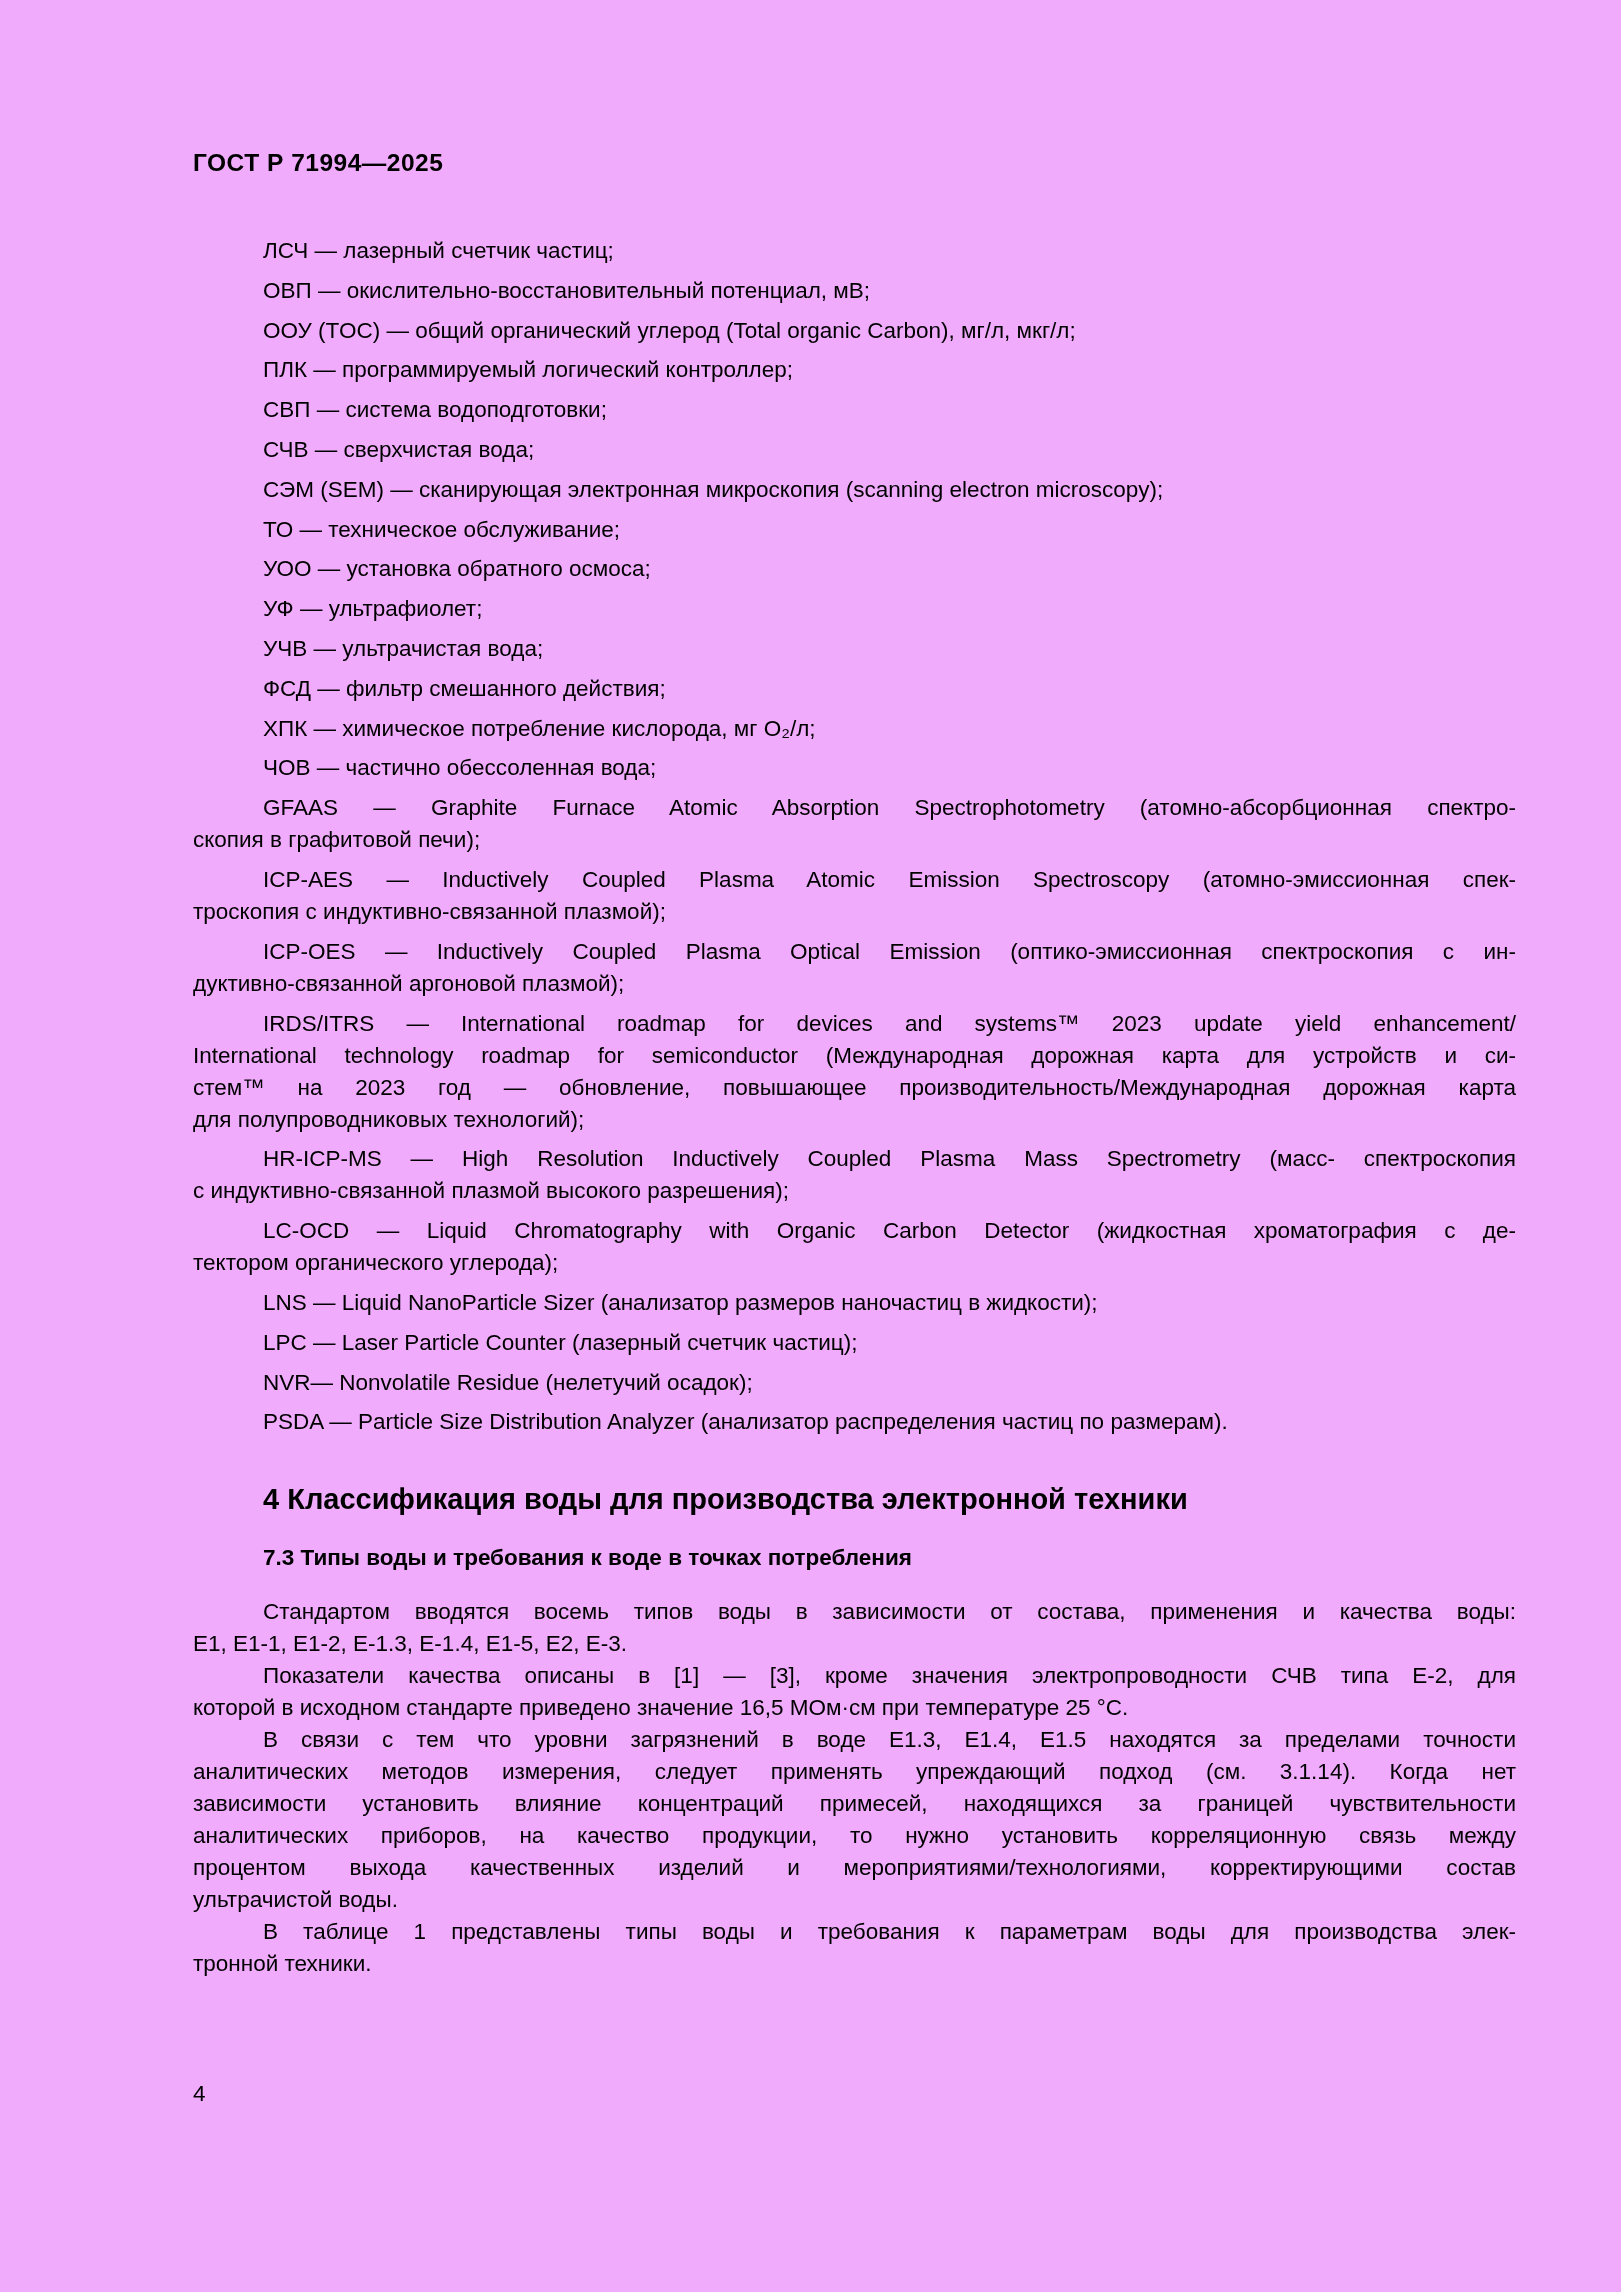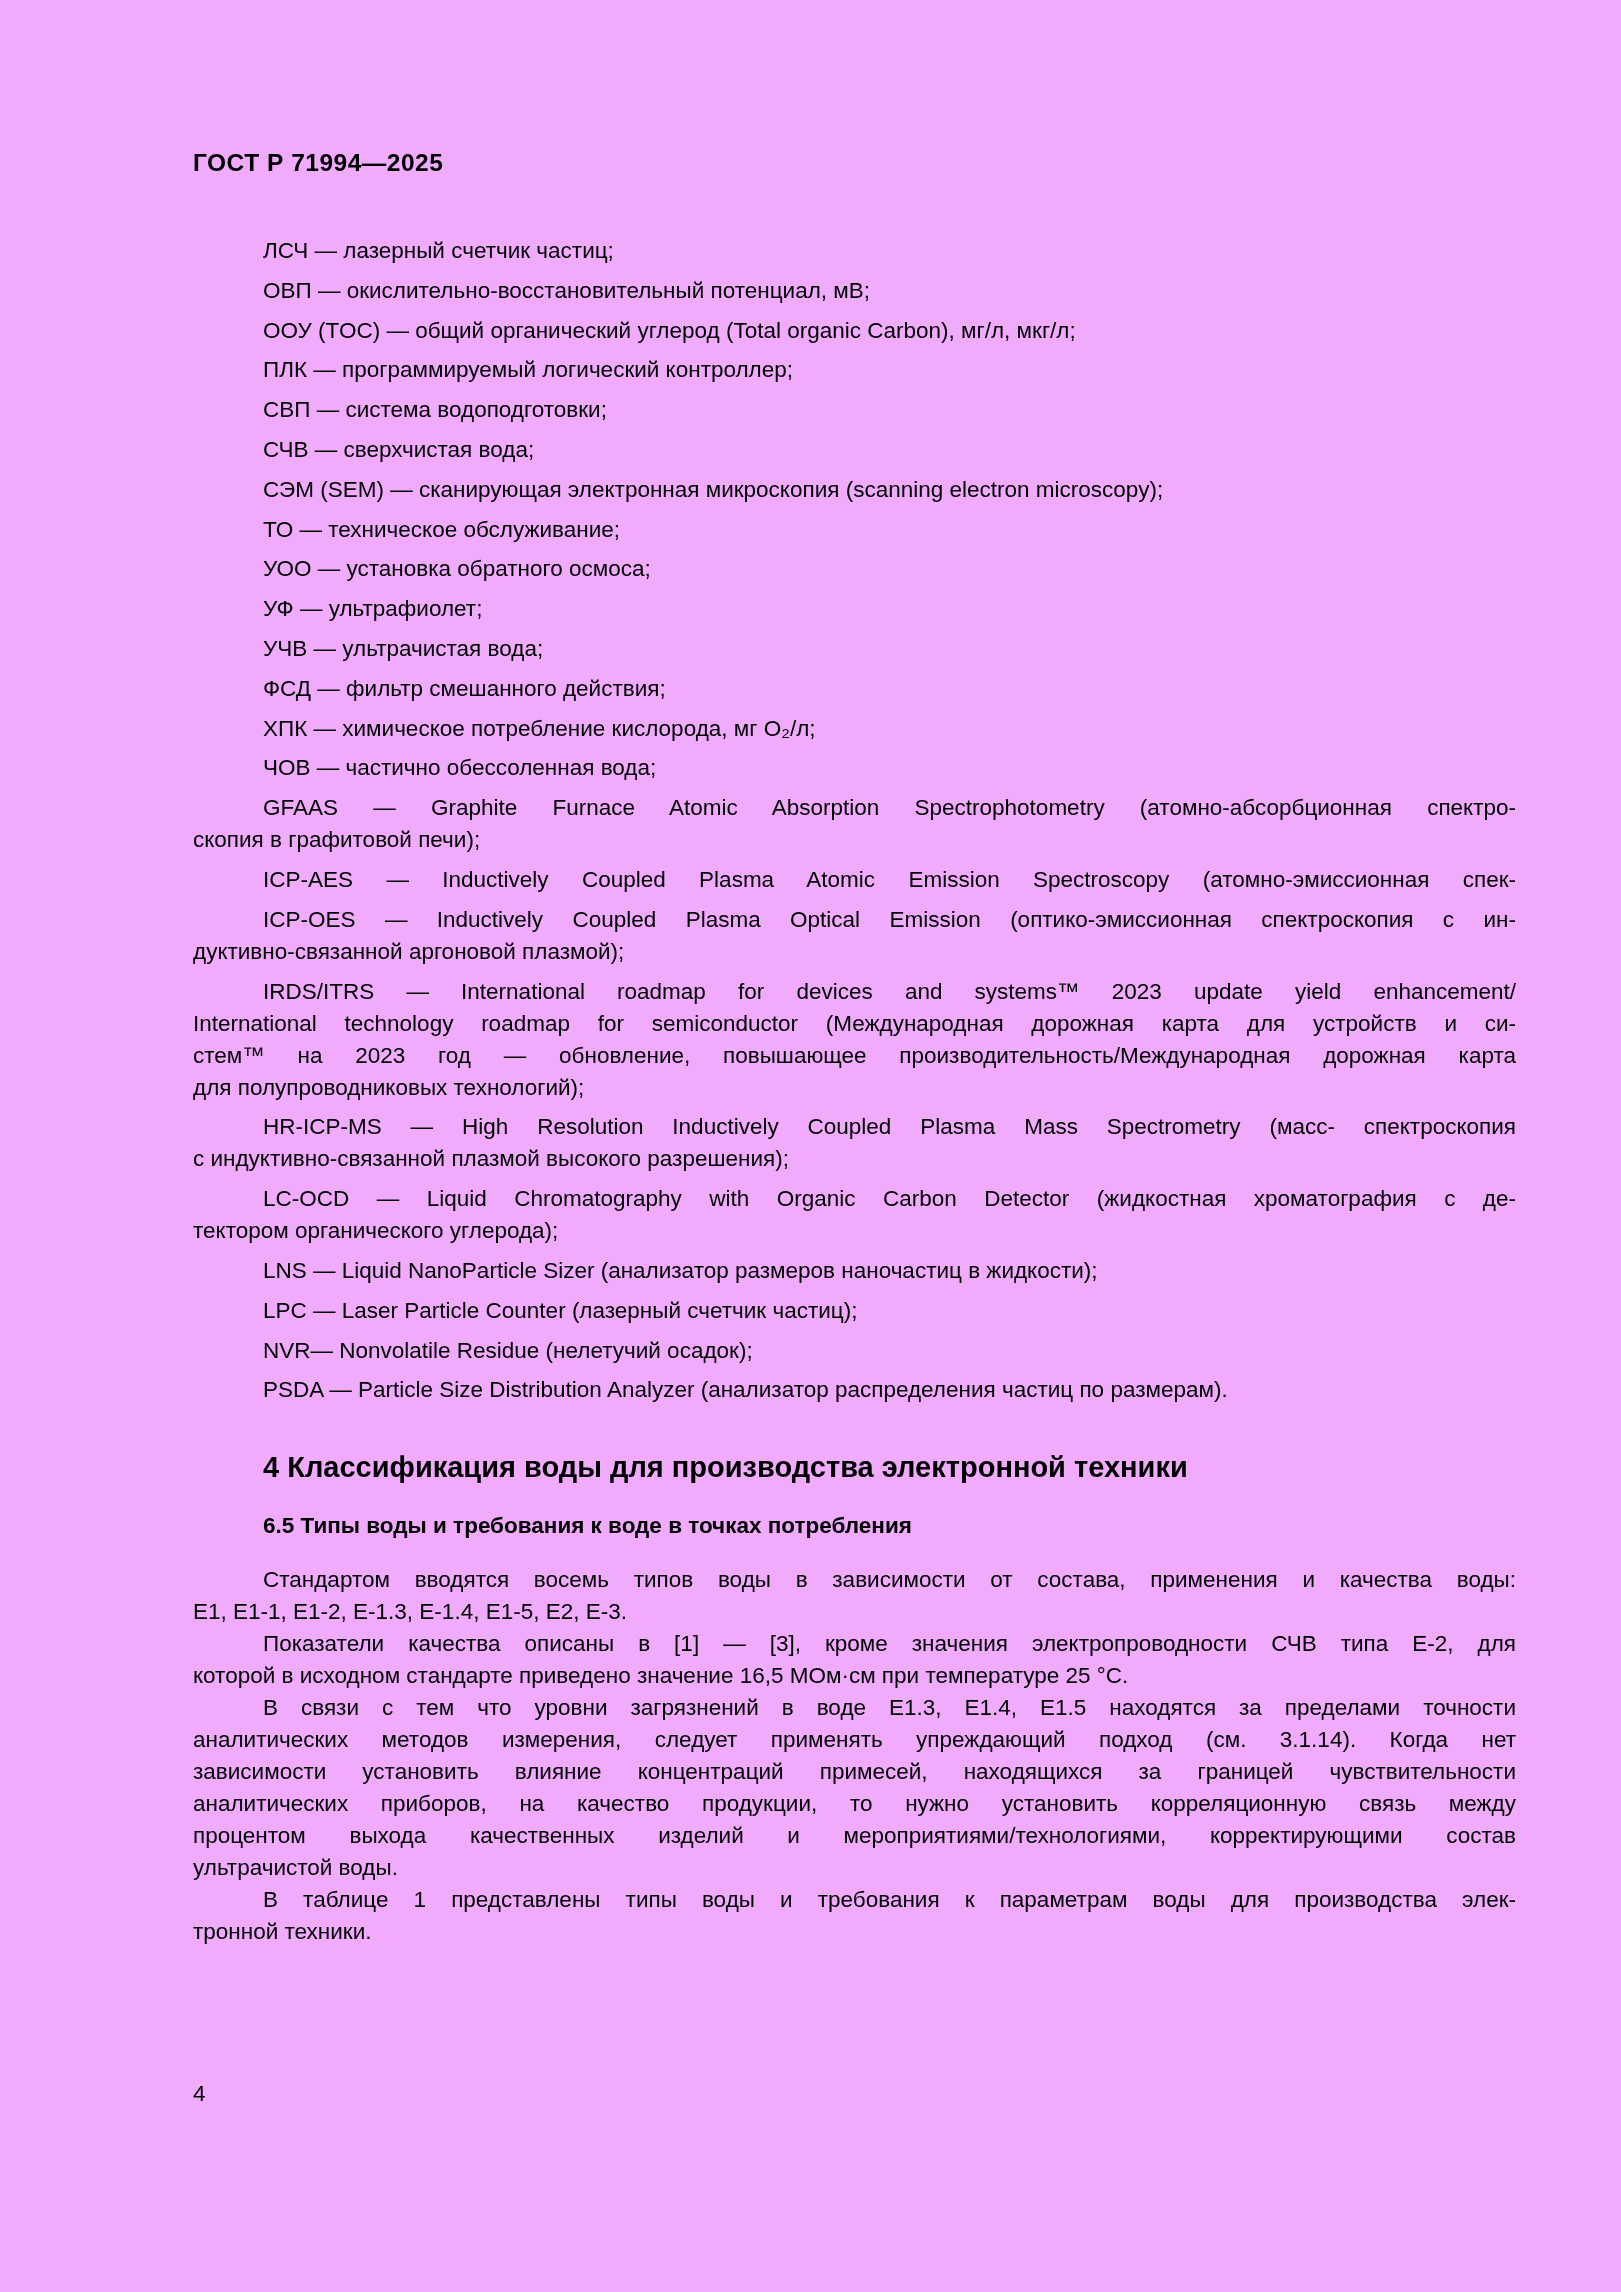--- a/index.html
+++ b/index.html
@@ -121,20 +121,21 @@
         </p>
         <p class="para">
           <span class="pline first last">ЧОВ — частично обессоленная вода;</span>
         </p>
         <p class="para">
           <span class="pline first">GFAAS — Graphite Furnace Atomic Absorption Spectrophotometry (атомно-абсорбционная спектро-</span>
           <span class="pline last">скопия в графитовой печи);</span>
         </p>
         <p class="para">
           <span class="pline first">ICP-AES — Inductively Coupled Plasma Atomic Emission Spectroscopy (атомно-эмиссионная спек-</span>
+          <span class="pline last">троскопия с индуктивно-связанной плазмой);</span>
         </p>
         <p class="para">
           <span class="pline first">ICP-OES — Inductively Coupled Plasma Optical Emission (оптико-эмиссионная спектроскопия с ин-</span>
           <span class="pline last">дуктивно-связанной аргоновой плазмой);</span>
         </p>
         <p class="para">
           <span class="pline first">IRDS/ITRS — International roadmap for devices and systems™ 2023 update yield enhancement/</span>
           <span class="pline">International technology roadmap for semiconductor (Международная дорожная карта для устройств и си-</span>
           <span class="pline">стем™ на 2023 год — обновление, повышающее производительность/Международная дорожная карта</span>
           <span class="pline last">для полупроводниковых технологий);</span>
@@ -156,21 +157,21 @@
         <p class="para">
           <span class="pline first last">NVR— Nonvolatile Residue (нелетучий осадок);</span>
         </p>
         <p class="para">
           <span class="pline first last">PSDA — Particle Size Distribution Analyzer (анализатор распределения частиц по размерам).</span>
         </p>
       </div>
 
     <div class="h4">4 Классификация воды для производства электронной техники</div>
 
-    <div class="h41">6.5 Типы воды и требования к воде в точках потребления</div>
+    <div class="h41">7.3 Типы воды и требования к воде в точках потребления</div>
 
     <div class="body-paras">
         <p class="para">
           <span class="pline first">Стандартом вводятся восемь типов воды в зависимости от состава, применения и качества воды:</span>
           <span class="pline last">Е1, Е1-1, Е1-2, Е-1.3, Е-1.4, Е1-5, Е2, Е-3.</span>
         </p>
         <p class="para">
           <span class="pline first">Показатели качества описаны в [1] — [3], кроме значения электропроводности СЧВ типа Е-2, для</span>
           <span class="pline last">которой в исходном стандарте приведено значение 16,5 МОм·см при температуре 25 °С.</span>
         </p>

